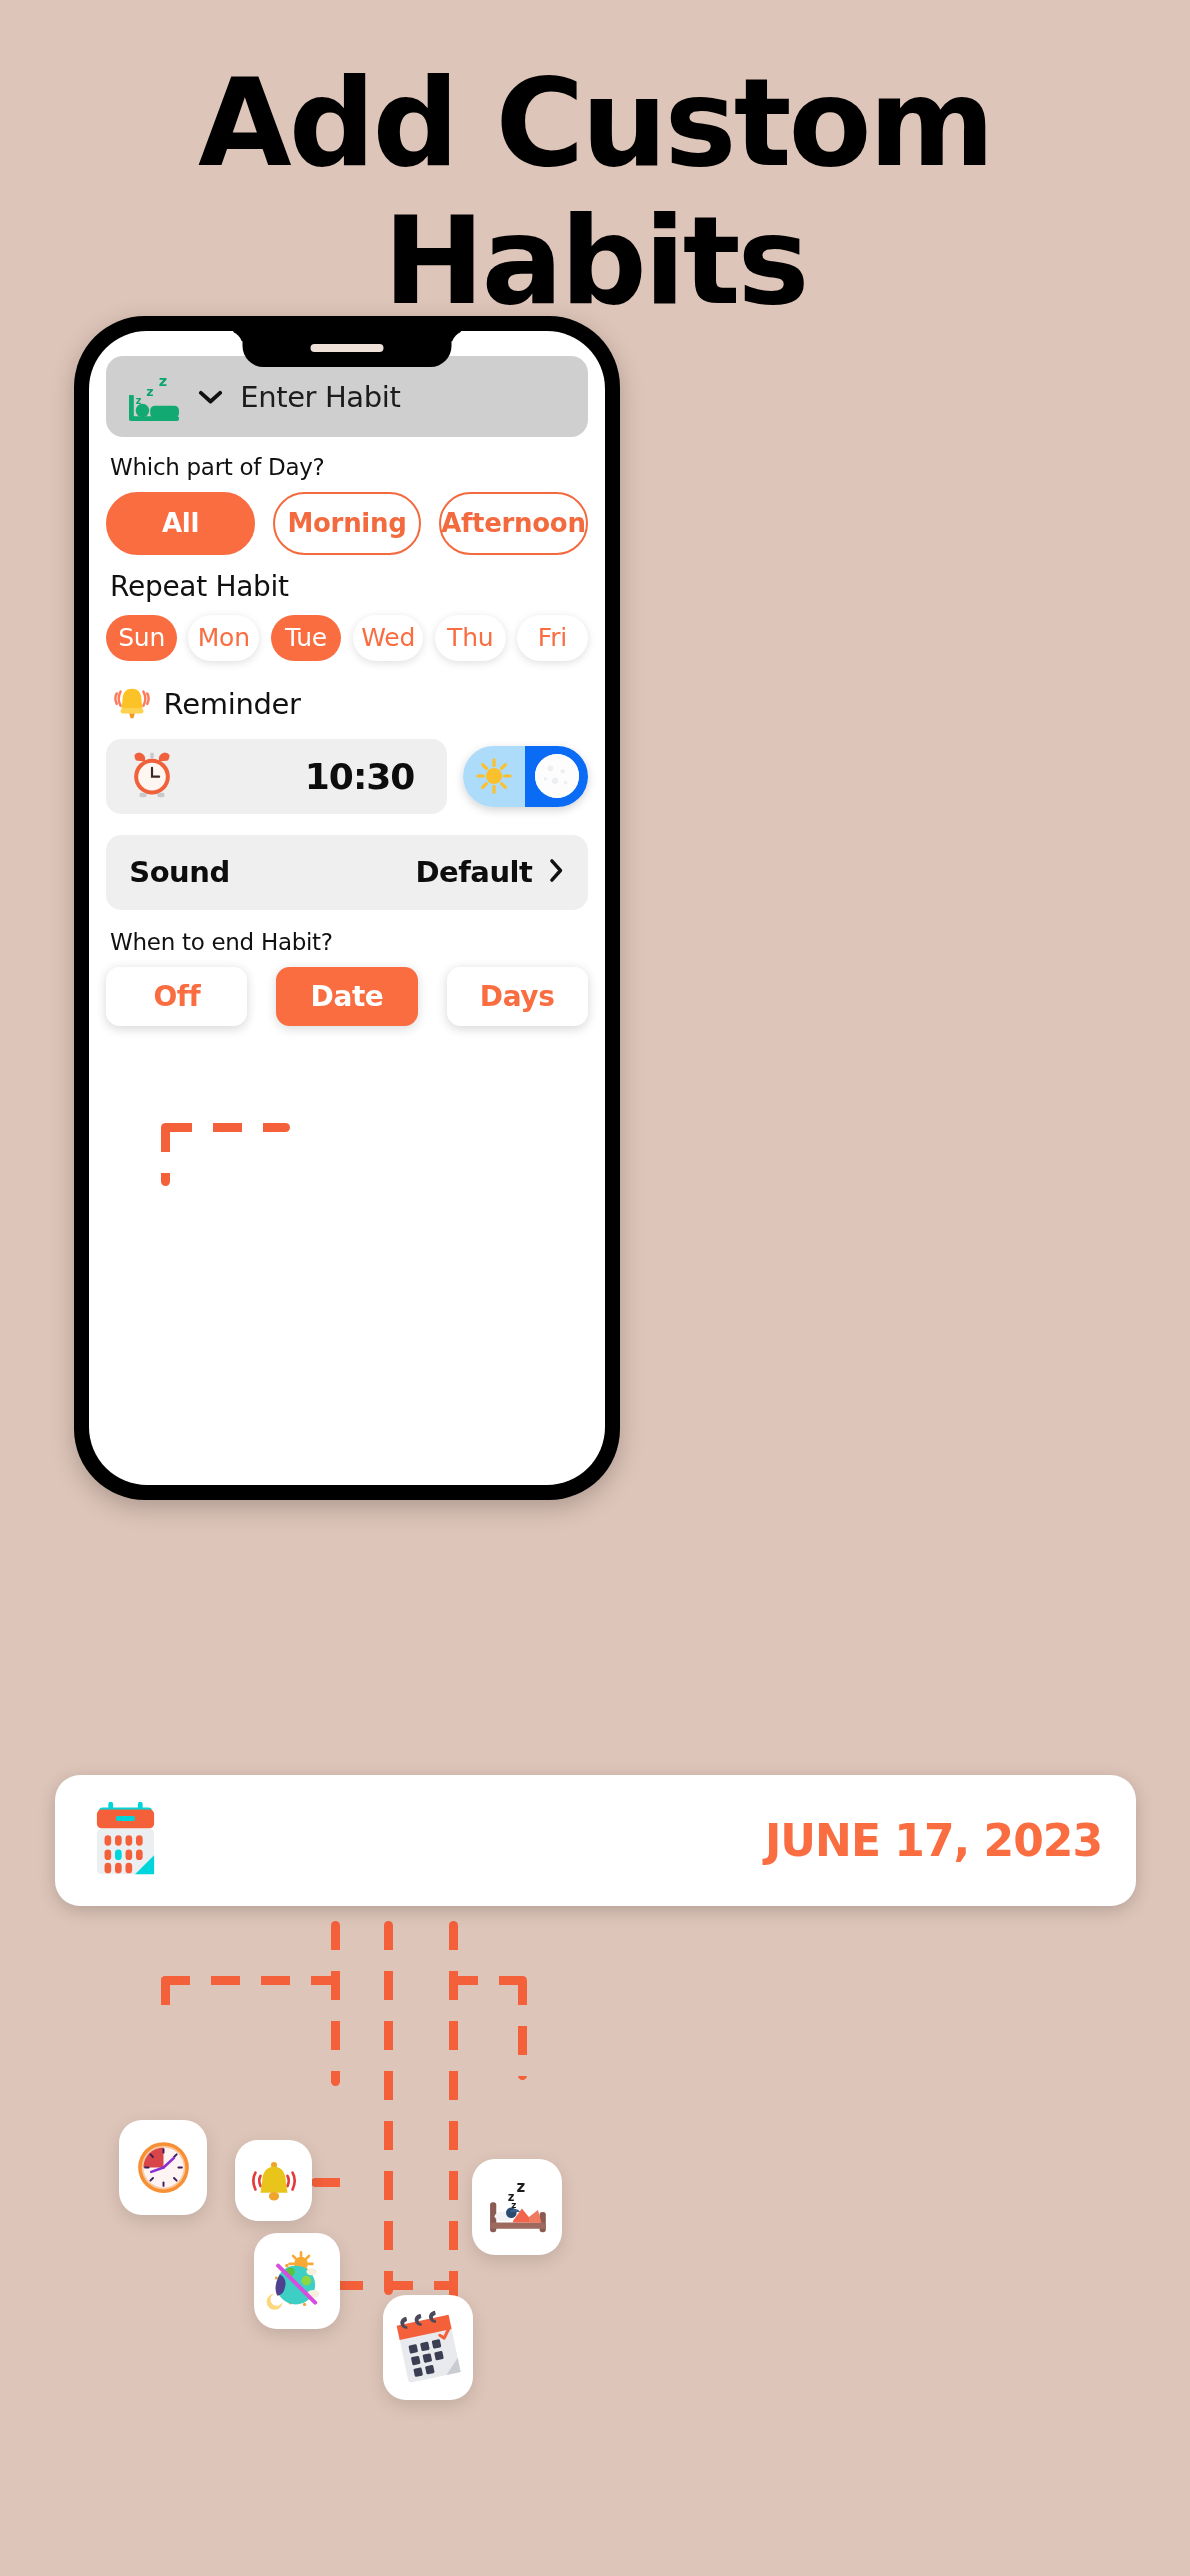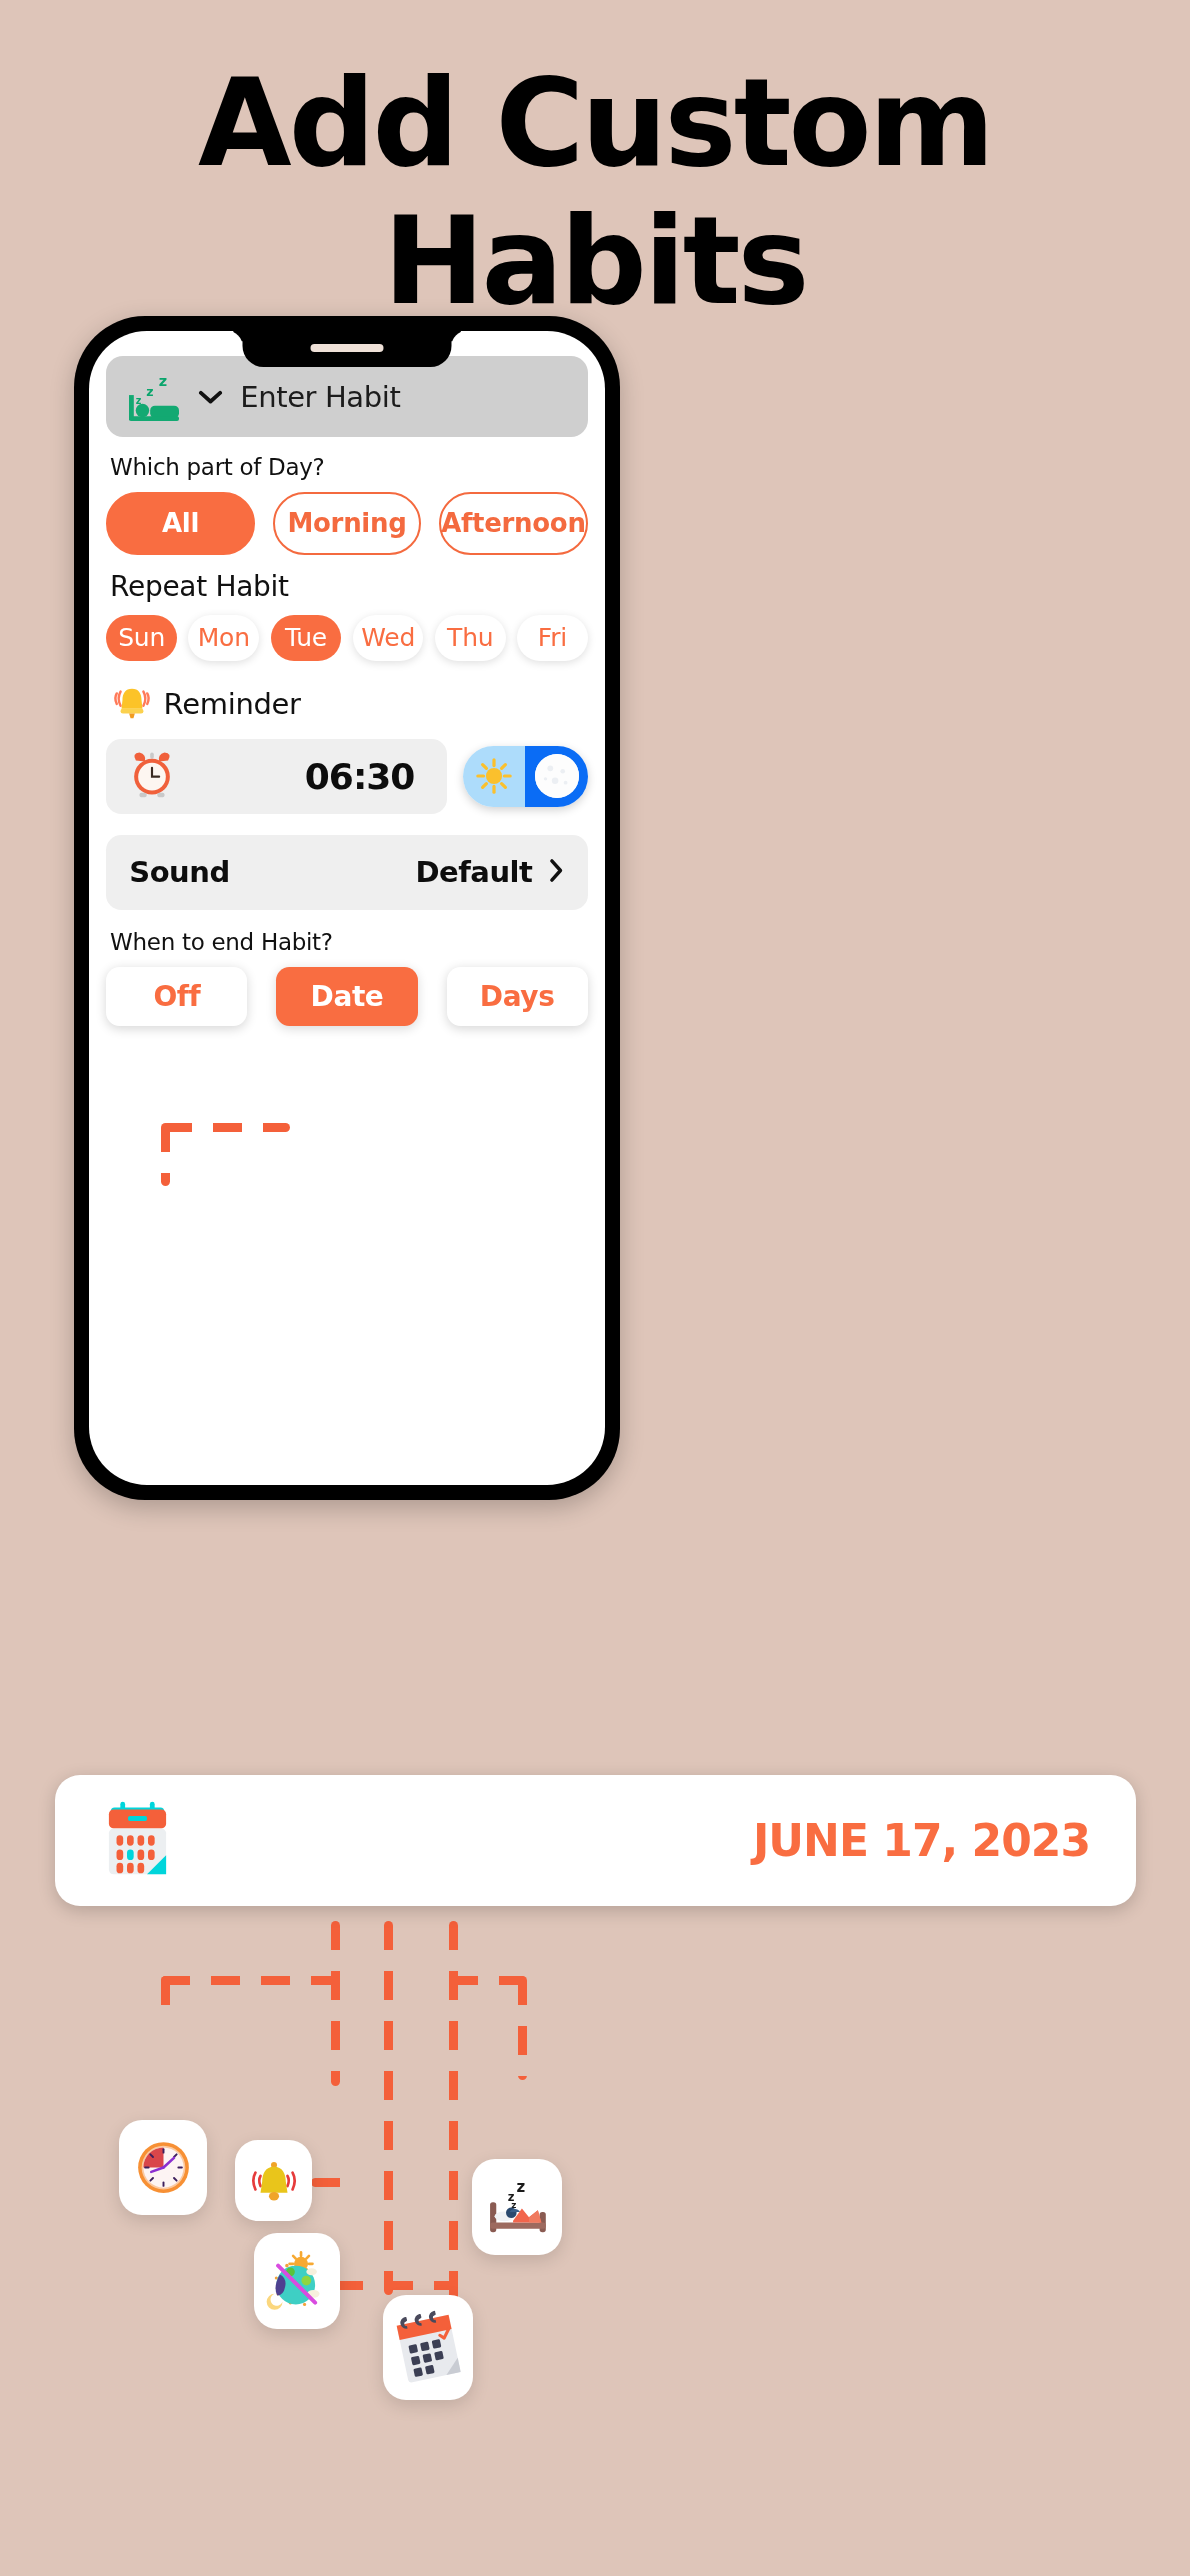--- a/index.html
+++ b/index.html
@@ -270,21 +270,21 @@
   
   .date-card{
     position:absolute;
     left:55px; top:1775px;
     width:1081px; height:131px;
     background:#fff;
     border-radius:25px;
     box-shadow:0 4.8px 17px rgba(0,0,0,0.18);
     display:flex;
     align-items:center;
-    padding:0 46px;
+    padding:0 34px;
     z-index:20;
   }
   .date-text{
     margin-left:auto;
     font-family:"DejaVu Sans", sans-serif;
     font-weight:bold;
     font-size:44px;
     color:#f96d41;
     letter-spacing:-1px;
   }
@@ -379,21 +379,21 @@
               <path d="M10 13 Q5 5 14 4 Q22 6 20 14Z" fill="#f0603b"></path>
               <path d="M46 13 Q51 5 42 4 Q34 6 36 14Z" fill="#f0603b"></path>
               <rect x="26" y="4" width="4" height="7" rx="2" fill="#c9c9c9"></rect>
               <circle cx="28" cy="31" r="20" fill="#f0603b"></circle>
               <circle cx="28" cy="31" r="15.5" fill="#fdf6f1"></circle>
               <path d="M28 21 v10 h8" fill="none" stroke="#3a2a22" stroke-width="2.4" stroke-linecap="round"></path>
               <rect x="14" y="49" width="8" height="5" rx="2" fill="#c9c9c9"></rect>
               <rect x="34" y="49" width="8" height="5" rx="2" fill="#c9c9c9"></rect>
             </svg>
           </span>
-          <span class="time-val">06:30</span>
+          <span class="time-val">10:30</span>
         </div>
 
         <div class="toggle">
           <div class="tg-left">
             <svg viewBox="0 0 40 40" width="38" height="38">
               <circle cx="20" cy="20" r="8.5" fill="#fbc02d"></circle>
               <g stroke="#fbc02d" stroke-width="3.4" stroke-linecap="round">
                 <line x1="20" y1="3" x2="20" y2="9"></line>
                 <line x1="20" y1="31" x2="20" y2="37"></line>
                 <line x1="3" y1="20" x2="9" y2="20"></line>

